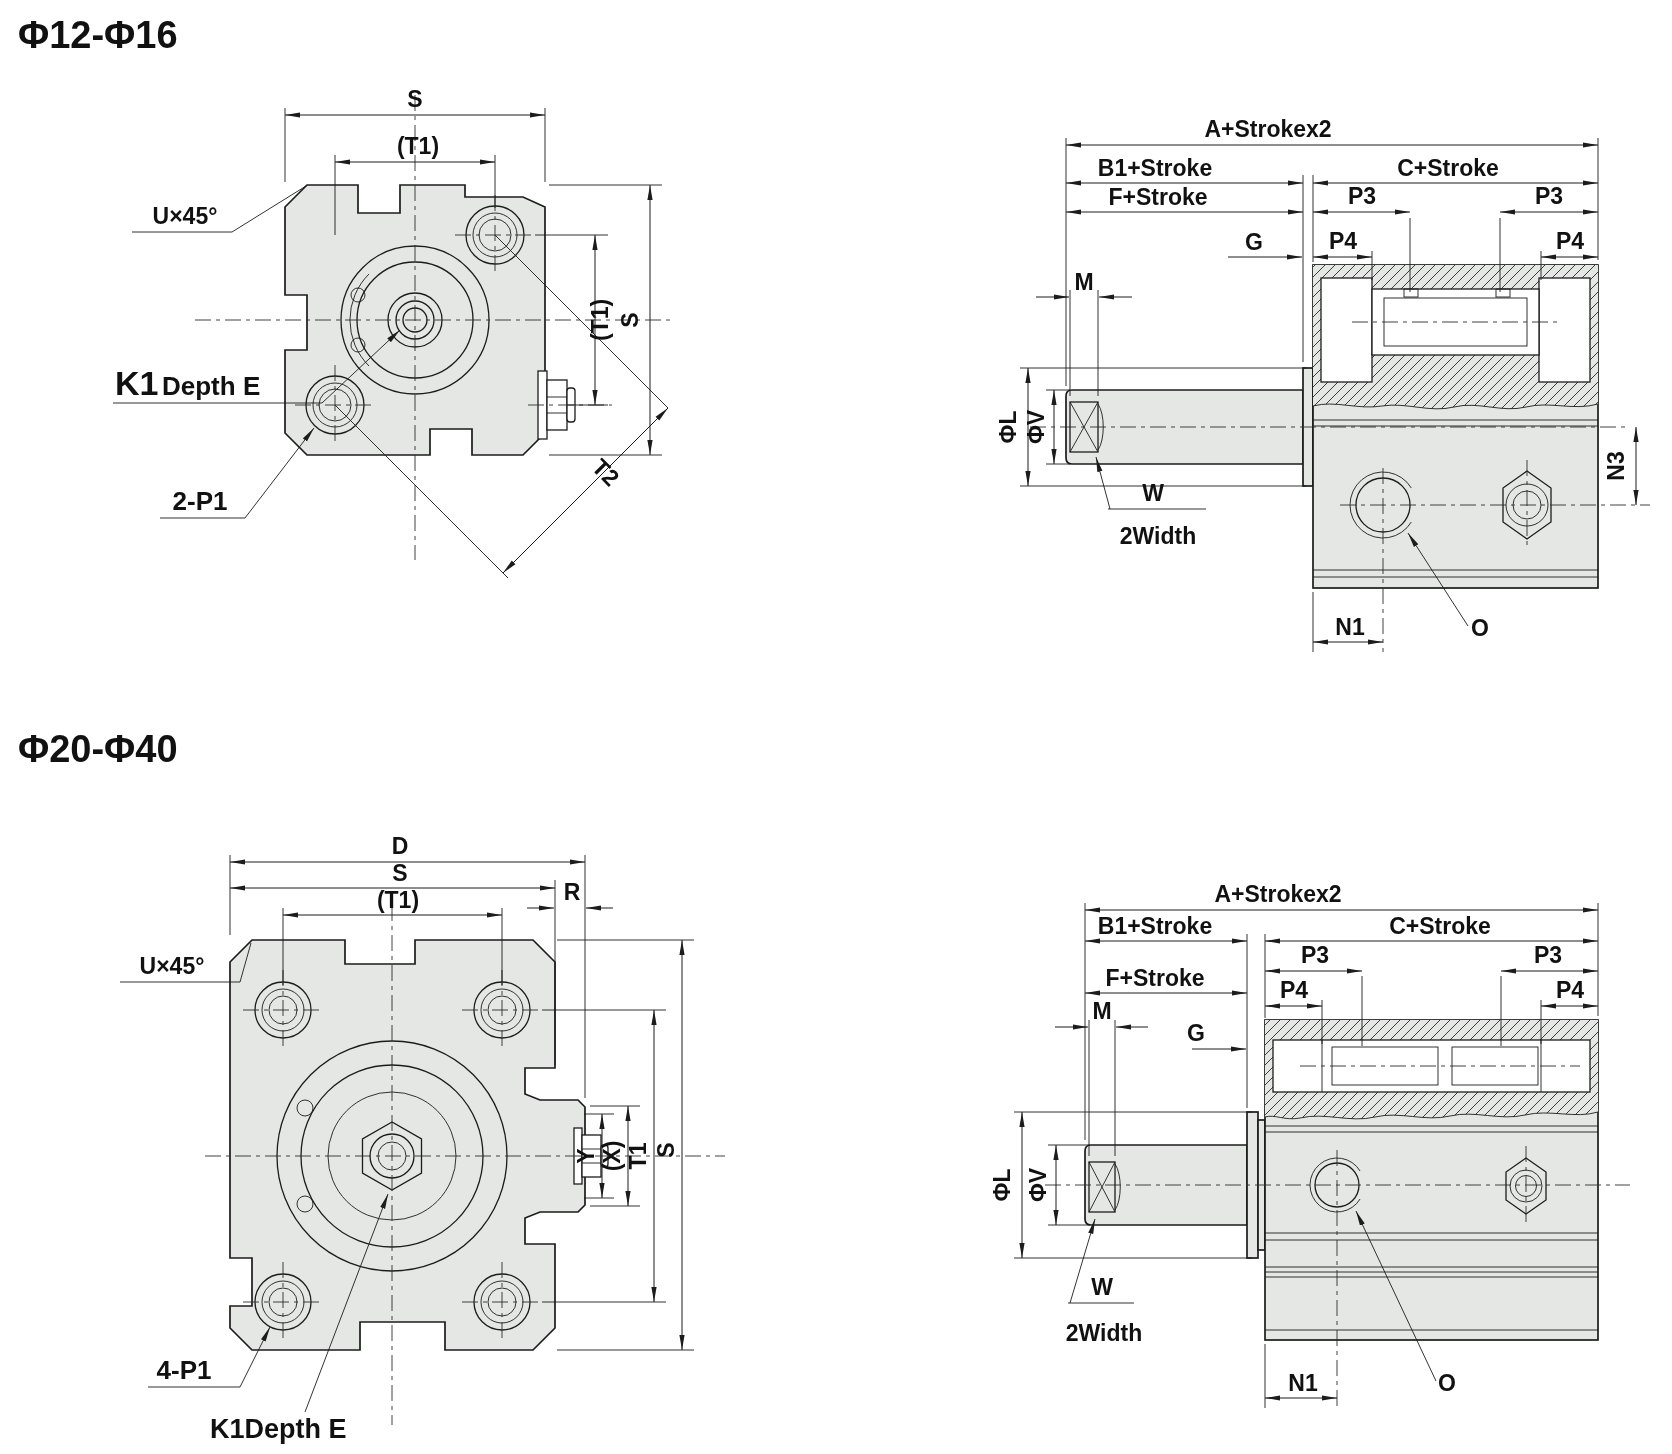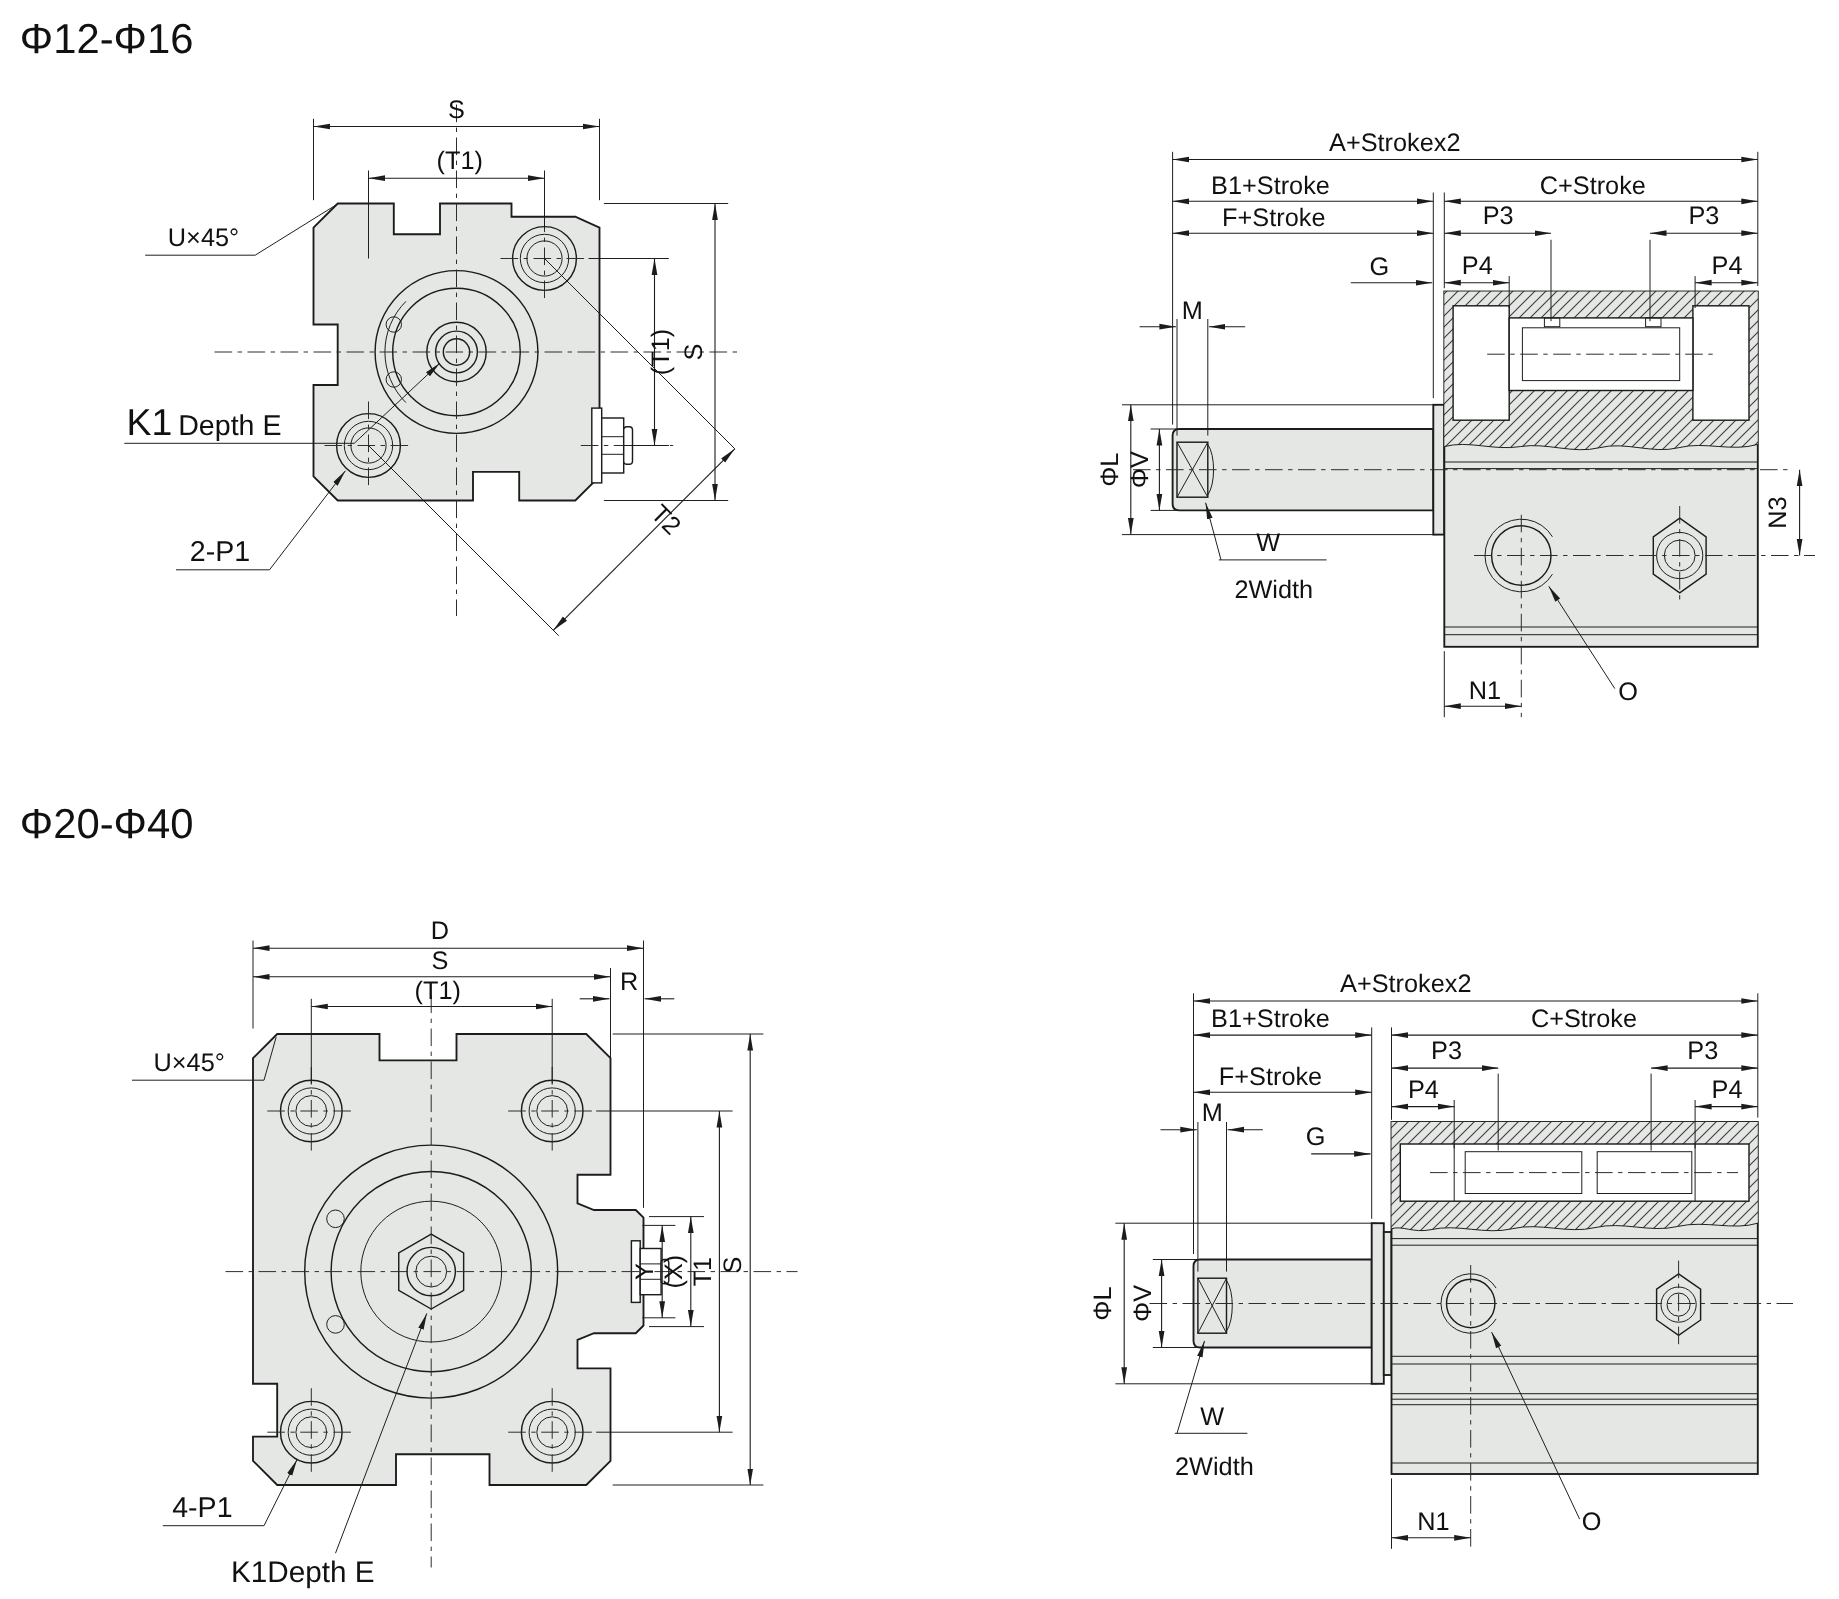--- a/index.html
+++ b/index.html
@@ -1,16 +1,16 @@
 <!DOCTYPE html>
 <html><head>
 <meta charset="utf-8">
 <style>
   html,body{margin:0;padding:0;background:#fff;}
-  .canvas{position:relative;width:1672px;height:1454px;background:#ffffff;overflow:hidden;}
+  .canvas{position:relative;width:1672px;height:1454px;background:#ffffff;overflow:hidden;font-weight:bold;}
   svg{display:block;}
   text{font-family:"Liberation Sans",sans-serif;fill:#111;}
   .t23{font-size:23px;}
   .t26{font-size:26px;}
   .t27{font-size:27px;}
   .t34{font-size:34px;}
   .title{font-size:38px;}
   .mid{text-anchor:middle;}
   .ol{fill:#e4e7e4;stroke:#1c1c1c;stroke-width:1.7;stroke-linejoin:miter;}
   .wh{fill:#ffffff;stroke:#1c1c1c;stroke-width:1.3;}

